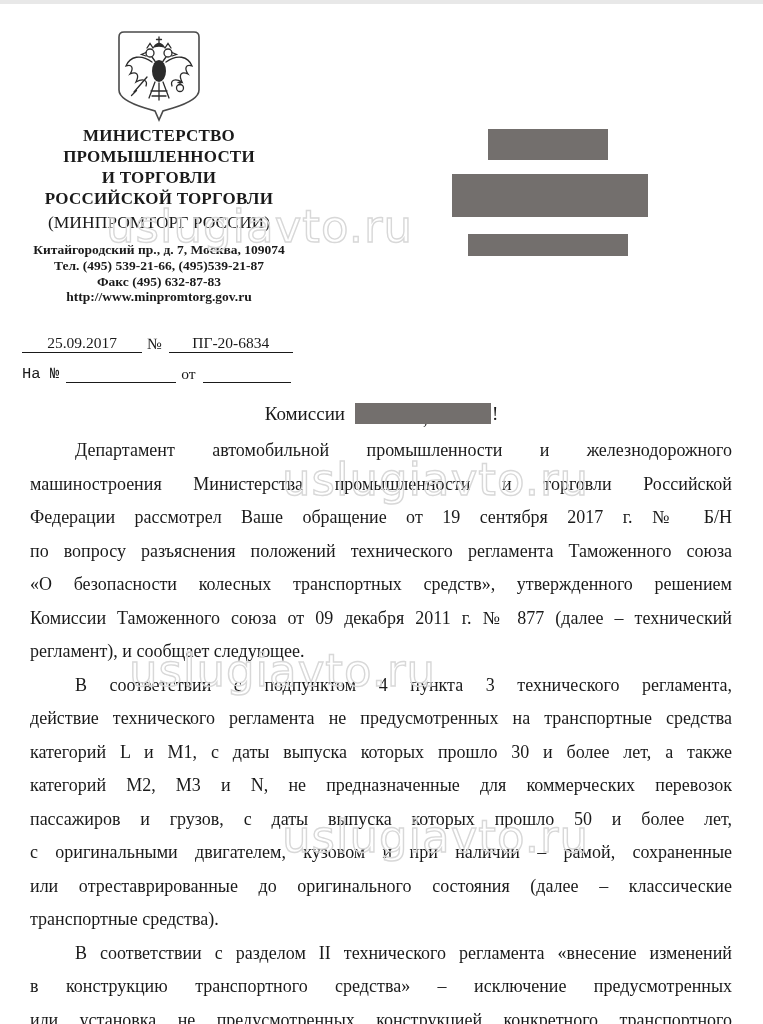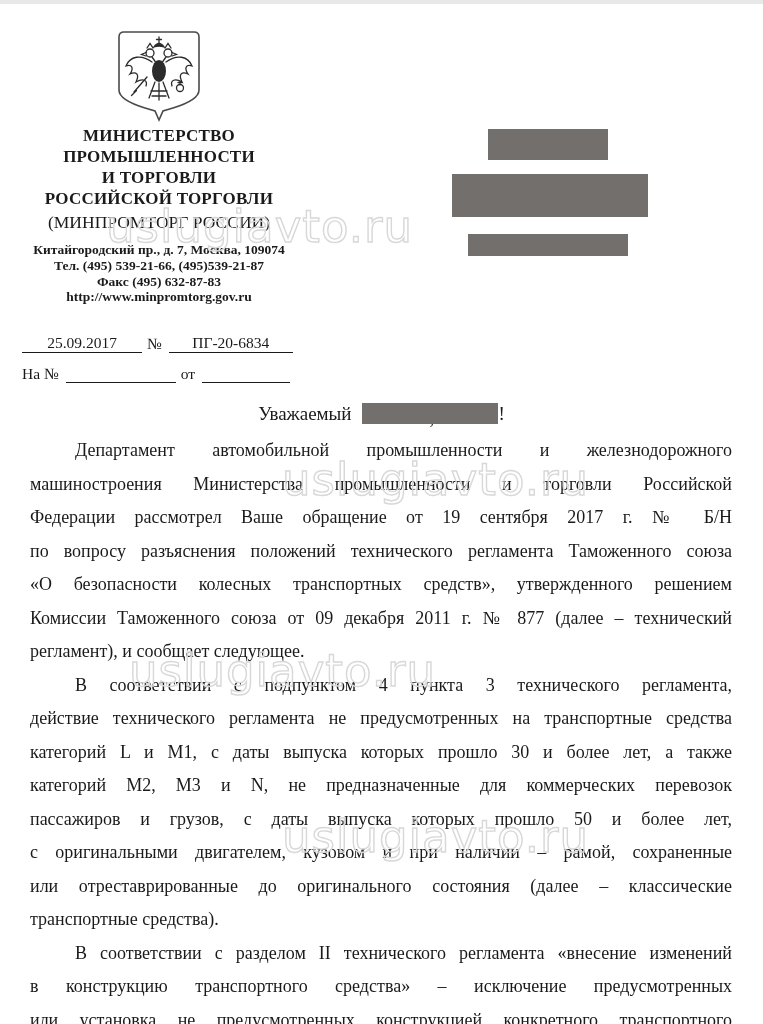--- a/index.html
+++ b/index.html
@@ -27,21 +27,21 @@
   
   .ref { position:absolute; left:22px; top:326px; width:300px; font-size:15.5px; }
   .ref-row { display:flex; align-items:flex-end; height:23px; white-space:nowrap; }
   .ref-row.second { margin-top:7px; }
   .blank { display:inline-block; border-bottom:1.4px solid #1a1a1a; text-align:center; }
   .blank.date-blank { width:120px; }
   .blank.num-blank { width:124px; }
   .blank.empty-a { width:110px; }
   .blank.empty-b { width:88px; }
   .ref .lbl { margin:0 7px 0 5px; }
-  .ref .lbl.first { margin-left:0; }
+  .ref .lbl.first { margin-left:0;font-family:Liberation Mono, monospace; }
 
   
   .greeting { position:absolute; left:0; right:0; top:399px; text-align:center; font-size:19px; }
   .name-wrap { position:relative; display:inline-block; width:136px; height:21px; margin:0 1px 0 10px; vertical-align:-4px; }
   .name-wrap .comma { position:absolute; z-index:1; left:68px; top:4px; font-size:19px; }
   .name-wrap .name-redact { position:relative; z-index:2; display:block; width:136px; height:21px; background:#736f6d; }
 
   
   .body-text { position:absolute; left:30px; top:430px; width:702px; font-size:18px; }
   .line { height:33.5px; line-height:33.5px; text-align:justify; text-align-last:justify; overflow:visible; }
@@ -113,21 +113,21 @@
     </div>
     <div class="ref-row second">
       <span class="lbl first">На №</span>
       <span class="blank empty-a"></span>
       <span class="lbl">от</span>
       <span class="blank empty-b"></span>
     </div>
   </div>
 
   <div class="greeting">
-    <span>Уважаемый</span><span class="name-wrap"><span class="comma">,</span><span class="name-redact"></span></span><span>!</span>
+    <span>Комиссии</span><span class="name-wrap"><span class="comma">,</span><span class="name-redact"></span></span><span>!</span>
   </div>
 
   <div class="body-text">
     <div class="line indent">Департамент автомобильной промышленности и железнодорожного</div>
     <div class="line">машиностроения Министерства промышленности и торговли Российской</div>
     <div class="line">Федерации рассмотрел Ваше обращение от 19 сентября 2017 г. № Б/Н</div>
     <div class="line">по вопросу разъяснения положений технического регламента Таможенного союза</div>
     <div class="line">«О безопасности колесных транспортных средств», утвержденного решением</div>
     <div class="line">Комиссии Таможенного союза от 09 декабря 2011 г. № 877 (далее – технический</div>
     <div class="line end">регламент), и сообщает следующее.</div>

